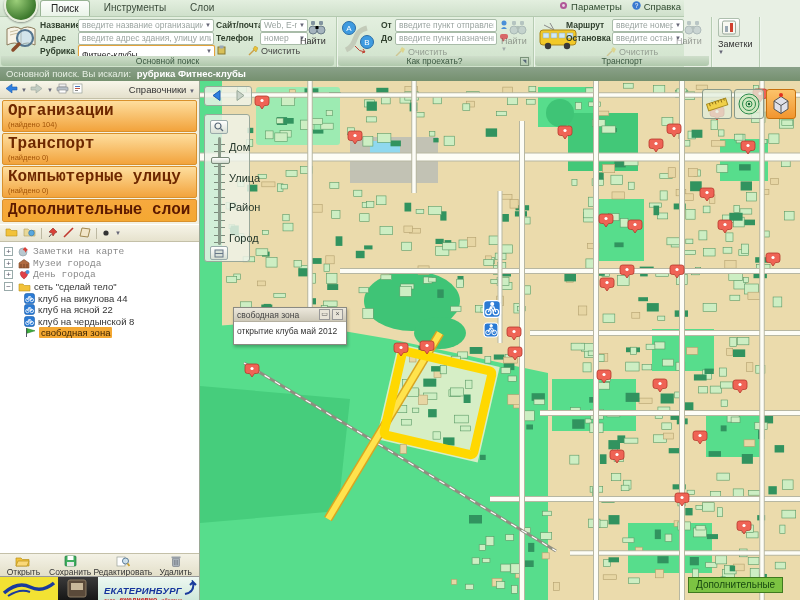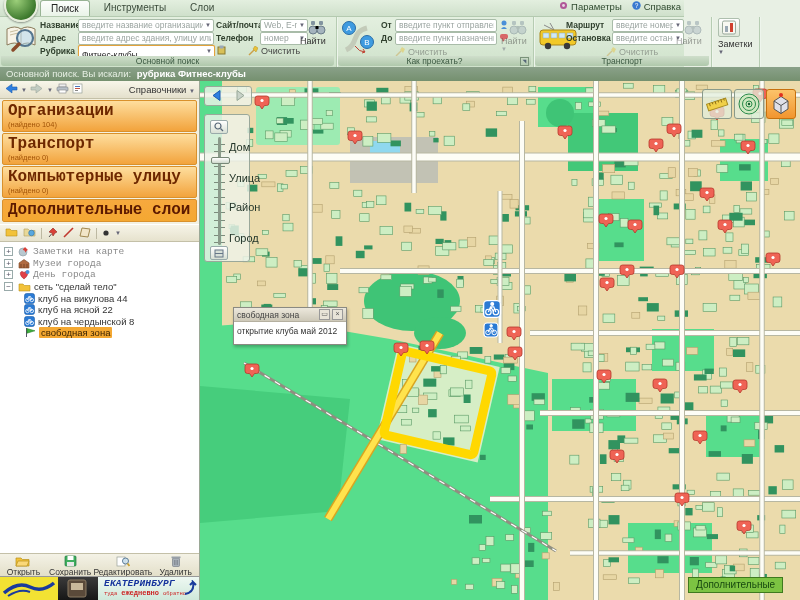--- a/index.html
+++ b/index.html
@@ -70,21 +70,21 @@
   .trow.muted .tlabel{color:#8a8a8a;font-family:Liberation Mono, monospace;}
   .trow .tlabel{white-space:nowrap;}
   .trow.sel .tlabel{background:var(--c-selection,#f4a832);color:#3c2400;padding:0 2px;border-radius:1px;}
   #actions{height:22px;background:linear-gradient(#f4f2e6,#e3dfc9);border-top:1px solid #c4c0a8;
            display:flex;align-items:flex-start;}
   .abtn{flex:1;text-align:center;font-size:8.5px;color:#333;cursor:pointer;padding-top:1px;}
   .abtn svg{display:block;margin:0 auto;}
   #ad{height:23px;display:flex;overflow:hidden;border-top:1px solid #999;}
   #ad .a1{width:58px;background:#f2e233;position:relative;}
   #ad .a2{width:40px;background:linear-gradient(#3a3a3a,#161616);}
-  #ad .a3{flex:1;background:linear-gradient(#eef8f2,#cfe8da);padding:1px 2px 0 6px;position:relative;font-family:Liberation Mono, monospace;}
+  #ad .a3{flex:1;background:linear-gradient(#eef8f2,#cfe8da);padding:8px 2px 0 6px;position:relative;}
   #ad .brand{font-size:9.5px;font-weight:bold;font-style:italic;color:#15339c;letter-spacing:.2px;}
   #ad .sub{display:flex;gap:4px;align-items:baseline;}
   #ad .sub i{font-style:normal;font-size:5.5px;color:#c22;}
   #ad .sub b{font-size:7px;color:#c22;}
   
   #map{position:absolute;left:200px;top:81px;width:600px;height:519px;overflow:hidden;background:var(--c-map,#ebdbac);}
   #map-svg{position:absolute;left:0;top:0;}
   .mpanel{position:absolute;background:rgba(238,243,233,.82);border:1px solid #9aa89a;border-radius:3px;}
   #navpanel{left:4px;top:5px;width:46px;height:18px;display:flex;align-items:center;justify-content:space-around;}
   #zoomer{left:4px;top:33px;width:44px;height:146px;}

